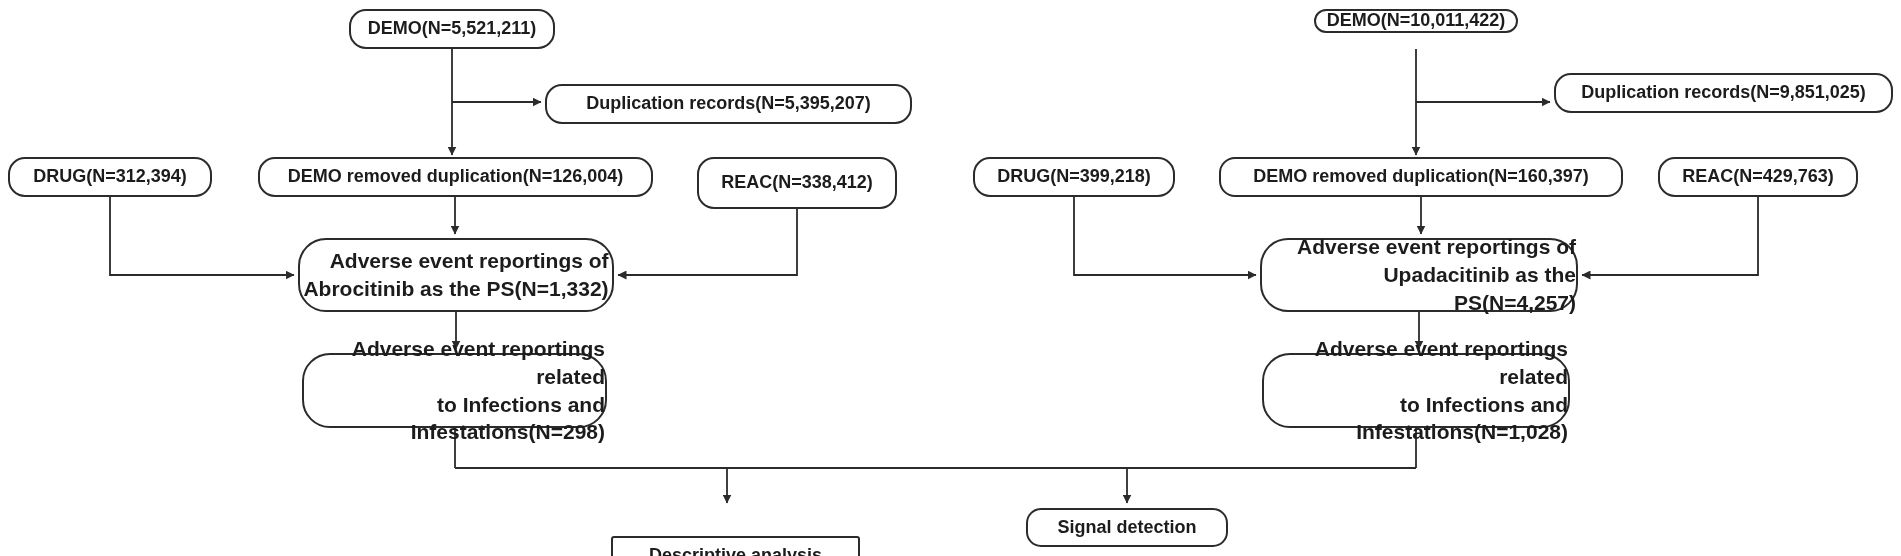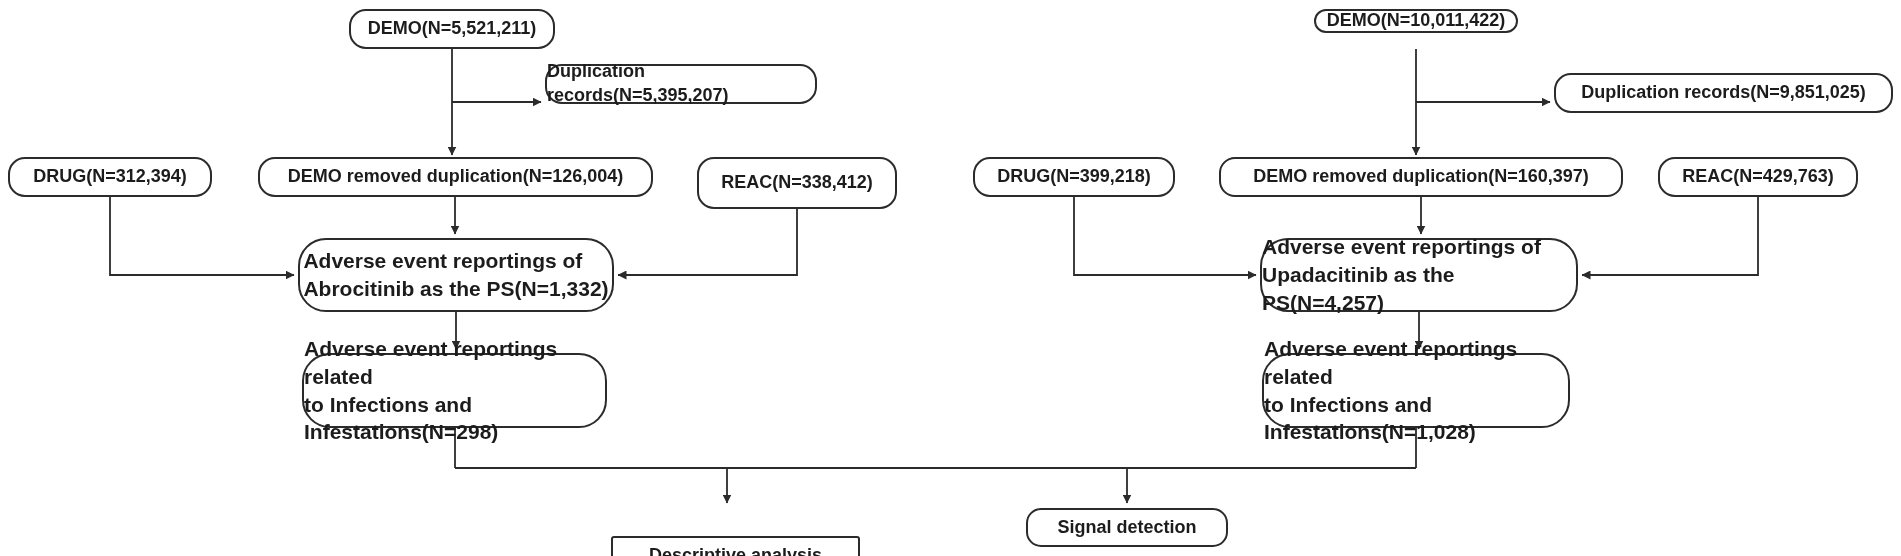--- a/index.html
+++ b/index.html
@@ -13,21 +13,21 @@
   #wires{position:absolute;left:0;top:0;width:1901px;height:556px;}
   .node{
     position:absolute;
     box-sizing:border-box;
     border:2px solid #2b2b2b;
     border-radius:17px;
     background:#ffffff;
     display:flex;
     align-items:center;
     justify-content:center;
-    text-align:left;
+    text-align:right;
     font-weight:bold;
     color:#1c1c1c;
     white-space:pre-line;
     line-height:1.32;
   }
   .sm{font-size:18px;}
   .md{font-size:21px;border-radius:28px;}
 </style>
 </head>
 <body>
@@ -57,21 +57,21 @@
     <path d="M1419 312 V349" marker-end="url(#arw)"></path>
     <path d="M1416 428 V468"></path>
 
     <path d="M455 468 H1416"></path>
     <path d="M727 468 V503" marker-end="url(#arw)"></path>
     <path d="M1127 468 V503" marker-end="url(#arw)"></path>
   </svg>
 
   <div class="node sm" style="left:349px;top:9px;width:206px;height:40px;">DEMO(N=5,521,211)</div>
 
-  <div class="node sm" style="left:545px;top:64px;width:272px;height:40px;">Duplication records(N=5,395,207)</div>
+  <div class="node sm" style="left:545px;top:84px;width:367px;height:40px;">Duplication records(N=5,395,207)</div>
 
   <div class="node sm" style="left:8px;top:157px;width:204px;height:40px;">DRUG(N=312,394)</div>
 
   <div class="node sm" style="left:258px;top:157px;width:395px;height:40px;">DEMO removed duplication(N=126,004)</div>
 
   <div class="node sm" style="left:697px;top:157px;width:200px;height:52px;">REAC(N=338,412)</div>
 
   <div class="node md" style="left:298px;top:238px;width:316px;height:74px;">Adverse event reportings of
 Abrocitinib as the PS(N=1,332)</div>
 

